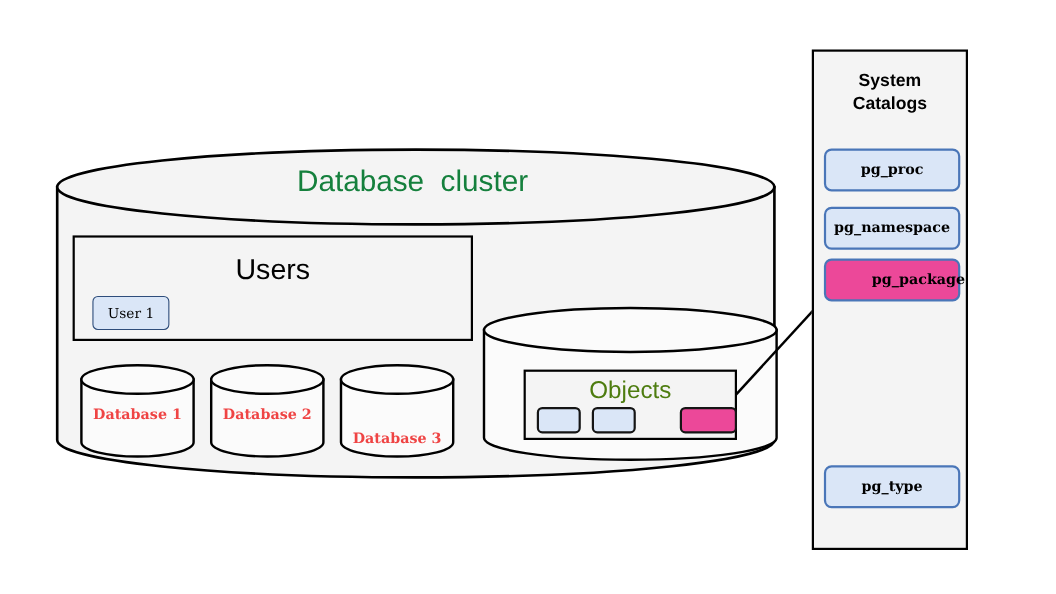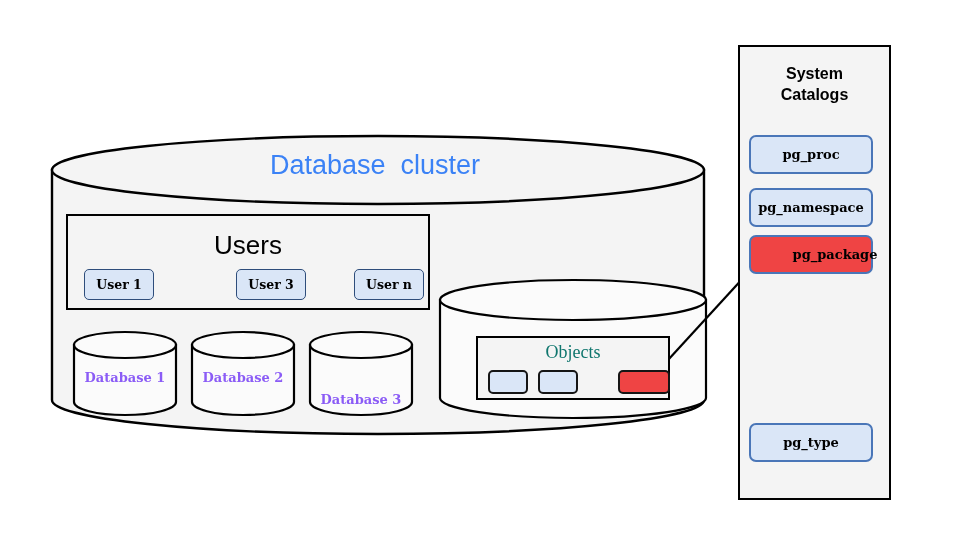--- a/index.html
+++ b/index.html
@@ -26,21 +26,21 @@
     position: absolute;
     left: 0; top: 0;
     width: 960px;
     height: 540px;
     pointer-events: none;
   }
   
   .lbl {
     position: absolute;
     white-space: pre;
-    color: #3b82f6;
+    color: #15803d;
     text-align: center;
   }
   .cluster-title {
     left: 190px;
     top: 150px;
     width: 370px;
     font-size: 27px;
     font-family: "Liberation Sans", sans-serif;
     letter-spacing: 0px;
   }
@@ -73,73 +73,73 @@
   }
   .user-chip {
     position: absolute;
     top: 0;
     width: 70px;
     height: 31px;
     border: 1.6px solid #2e4d7b;
     border-radius: 5px;
     background: #dae6f7;
     font-family: "DejaVu Serif", serif;
-    font-weight: bold;
+    font-weight: normal;
     font-size: 12.5px;
     color: #000000;
     display: flex;
     align-items: center;
     justify-content: center;
     box-sizing: border-box;
   }
   .db-label {
     position: absolute;
     width: 102px;
     text-align: center;
     font-family: "DejaVu Serif", serif;
     font-weight: bold;
     font-size: 13px;
-    color: #8b5cf6;
+    color: #ef4444;
   }
   
   .objects-box {
     position: absolute;
     left: 476px;
     top: 336px;
     width: 194px;
     height: 64px;
     border: 2.5px solid #000000;
     background: #f4f4f4;
     box-sizing: border-box;
   }
   .objects-title {
     position: absolute;
     left: 0;
     top: 4px;
     width: 100%;
     text-align: center;
-    font-size: 18px;
-    font-family: Liberation Serif, serif;
-    color: #0f766e;
+    font-size: 22px;
+    font-family: Liberation Sans, sans-serif;
+    color: #4d7c0f;
   }
   .obj-chip {
     position: absolute;
     top: 32px;
     width: 40px;
     height: 24px;
     border: 2px solid #151515;
     border-radius: 5px;
     box-sizing: border-box;
   }
   
   .catalog-panel {
     position: absolute;
     left: 738px;
     top: 45px;
-    width: 153px;
+    width: 142px;
     height: 455px;
     border: 2.5px solid #000000;
     background: #f4f4f4;
     box-sizing: border-box;
   }
   .catalog-title {
     position: absolute;
     left: 0;
     top: 16px;
     width: 100%;
@@ -161,21 +161,21 @@
     font-family: "DejaVu Serif", serif;
     font-weight: bold;
     font-size: 13px;
     color: #000000;
     display: flex;
     align-items: center;
     justify-content: center;
     box-sizing: border-box;
   }
   .fill-blue   { background: #dae6f7; }
-  .fill-yellow { background: #ef4444; padding-left: 48px; }
+  .fill-yellow { background: #ec4899; padding-left: 48px; }
 </style>
 </head>
 <body>
 
 <div id="canvas">
 
   <svg id="shapes" viewBox="0 0 960 540">
     <defs>
       <marker id="arrowhead" markerWidth="9" markerHeight="9" refX="7.5" refY="3.2" orient="auto" markerUnits="strokeWidth">
         <path d="M0,0 L8,3.2 L0,6.4 z" fill="#000000"></path>
@@ -207,22 +207,20 @@
 
     <line x1="646" y1="384" x2="756" y2="264" stroke="#000000" stroke-width="2.2" marker-end="url(#arrowhead)"></line>
   </svg>
 
   <div class="lbl cluster-title">Database  cluster</div>
 
   <div class="users-box">
     <div class="users-title">Users</div>
     <div class="chip-row">
       <div class="user-chip" style="left:8px">User 1</div>
-      <div class="user-chip" style="left:160px">User 3</div>
-      <div class="user-chip" style="left:278px">User n</div>
     </div>
   </div>
 
   <div class="db-label" style="left:74px; top:370px;">Database 1</div>
   <div class="db-label" style="left:192px; top:370px;">Database 2</div>
   <div class="db-label" style="left:310px; top:392px;">Database 3</div>
 
   <div class="objects-box">
     <div class="objects-title">Objects</div>
     <div class="obj-chip fill-blue" style="left:10px;"></div>

